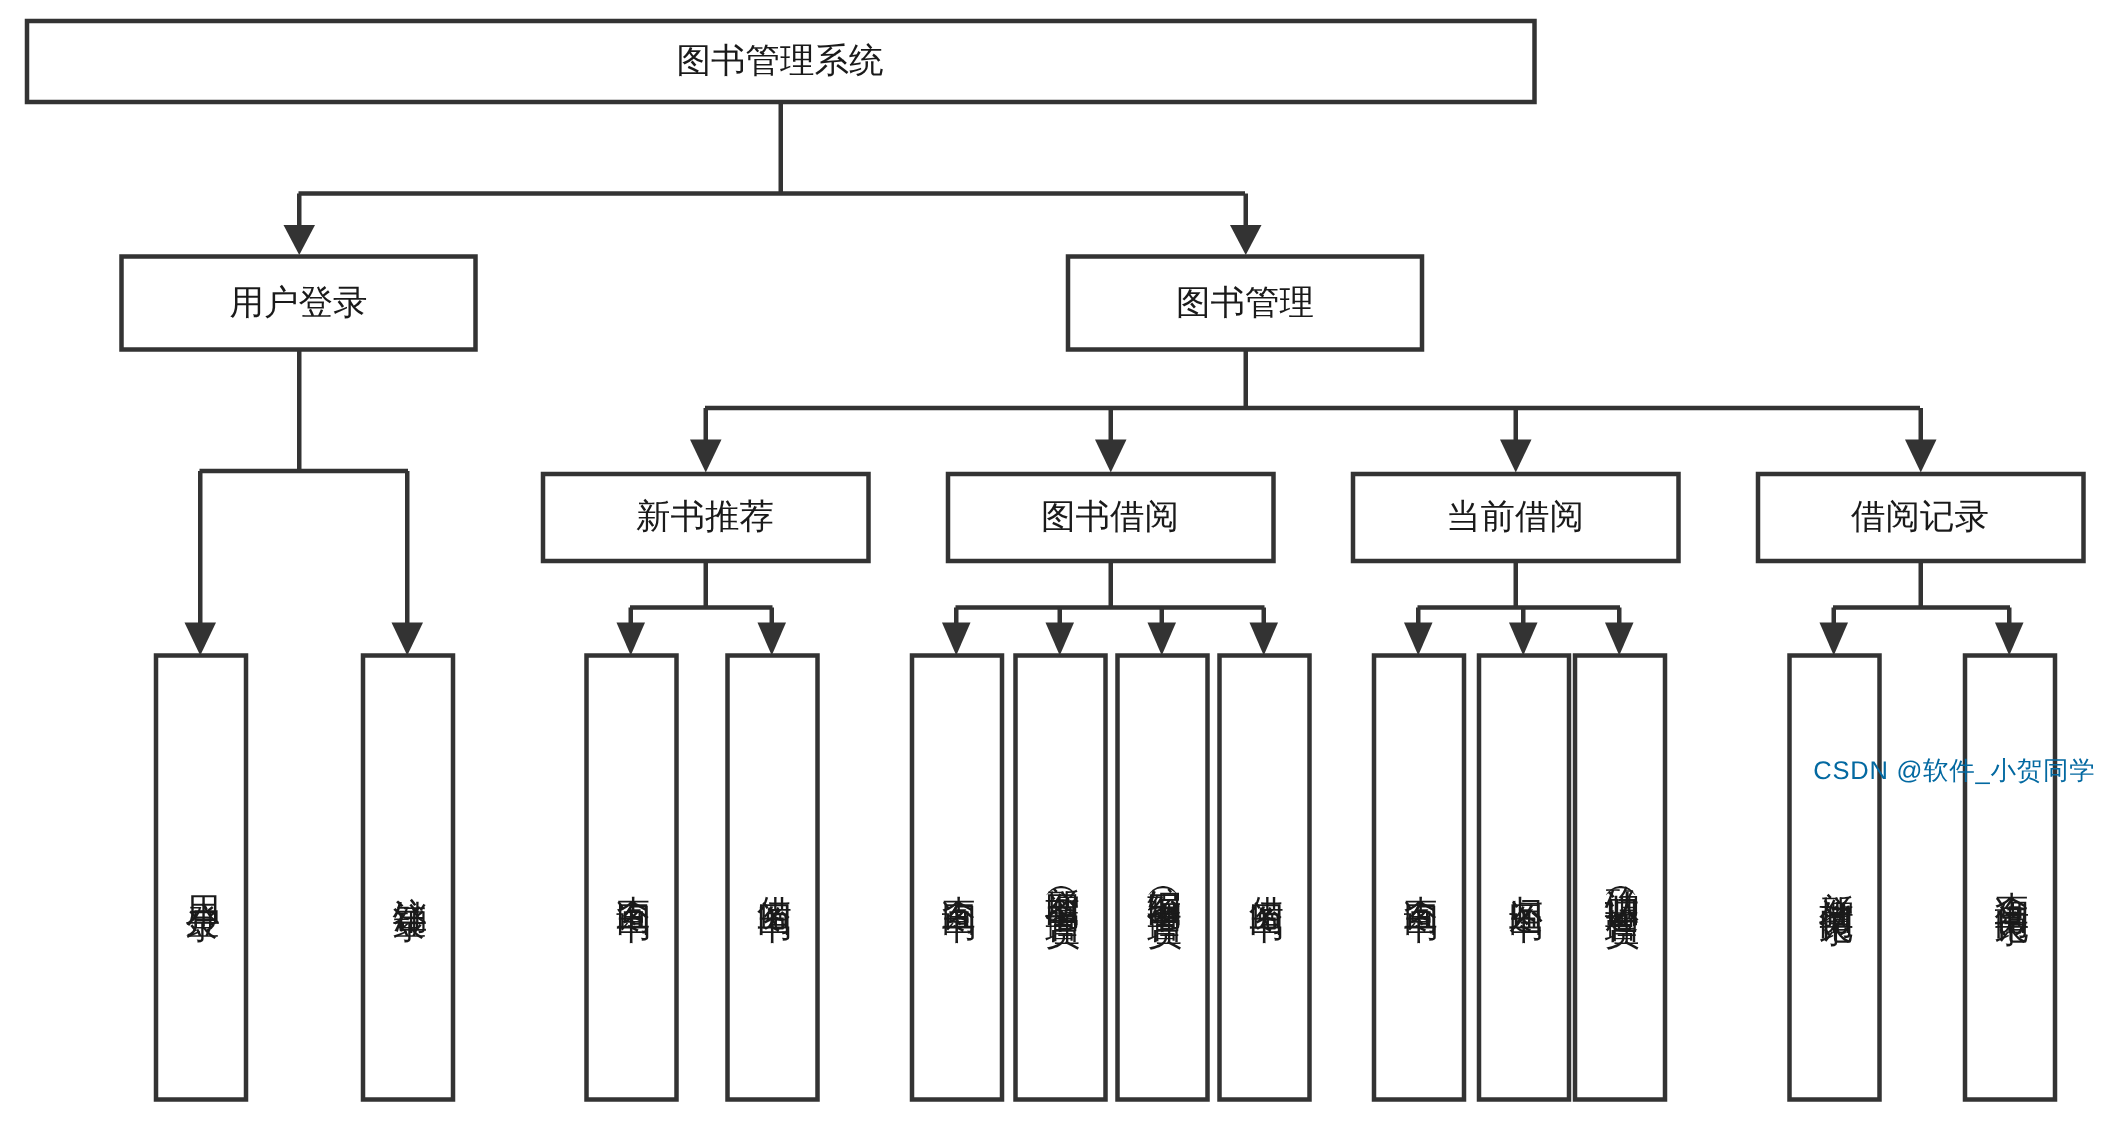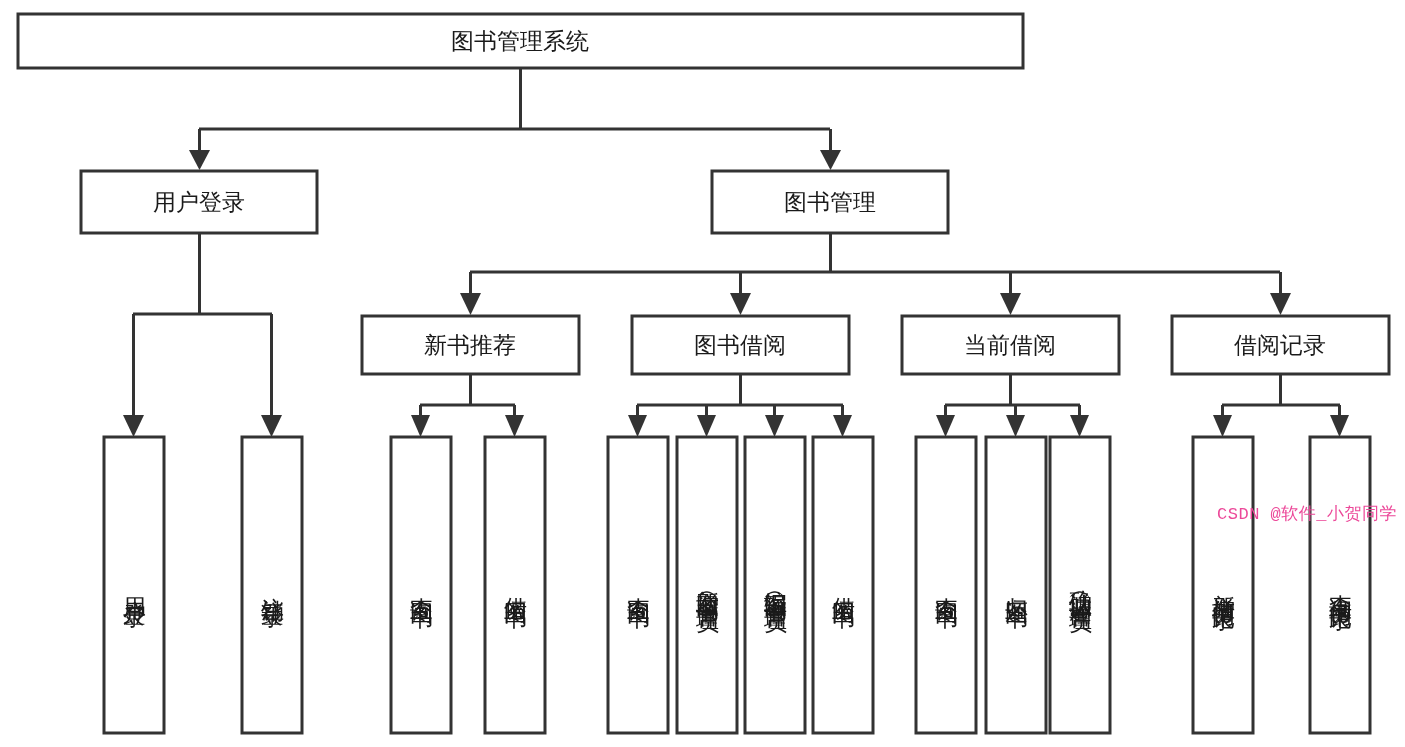--- a/index.html
+++ b/index.html
@@ -62,23 +62,23 @@
     line-height: 1.12;
     letter-spacing: 3px;
     color: #1a1a1a;
     white-space: nowrap;
     pointer-events: none;
   }
   #watermark {
     position: absolute;
     right: 8px;
     bottom: 6px;
-    font-family: Liberation Mono, monospace;
+    font-family: Liberation Sans, sans-serif;
     font-size: 17px;
-    color: #ec4899;
+    color: #0369a1;
     letter-spacing: 0.5px;
     user-select: none;
   }
 </style>
 </head>
 <body>
 
 <div id="diagram-root">
 
   <svg id="flow-svg" viewBox="0 0 1405 747">

